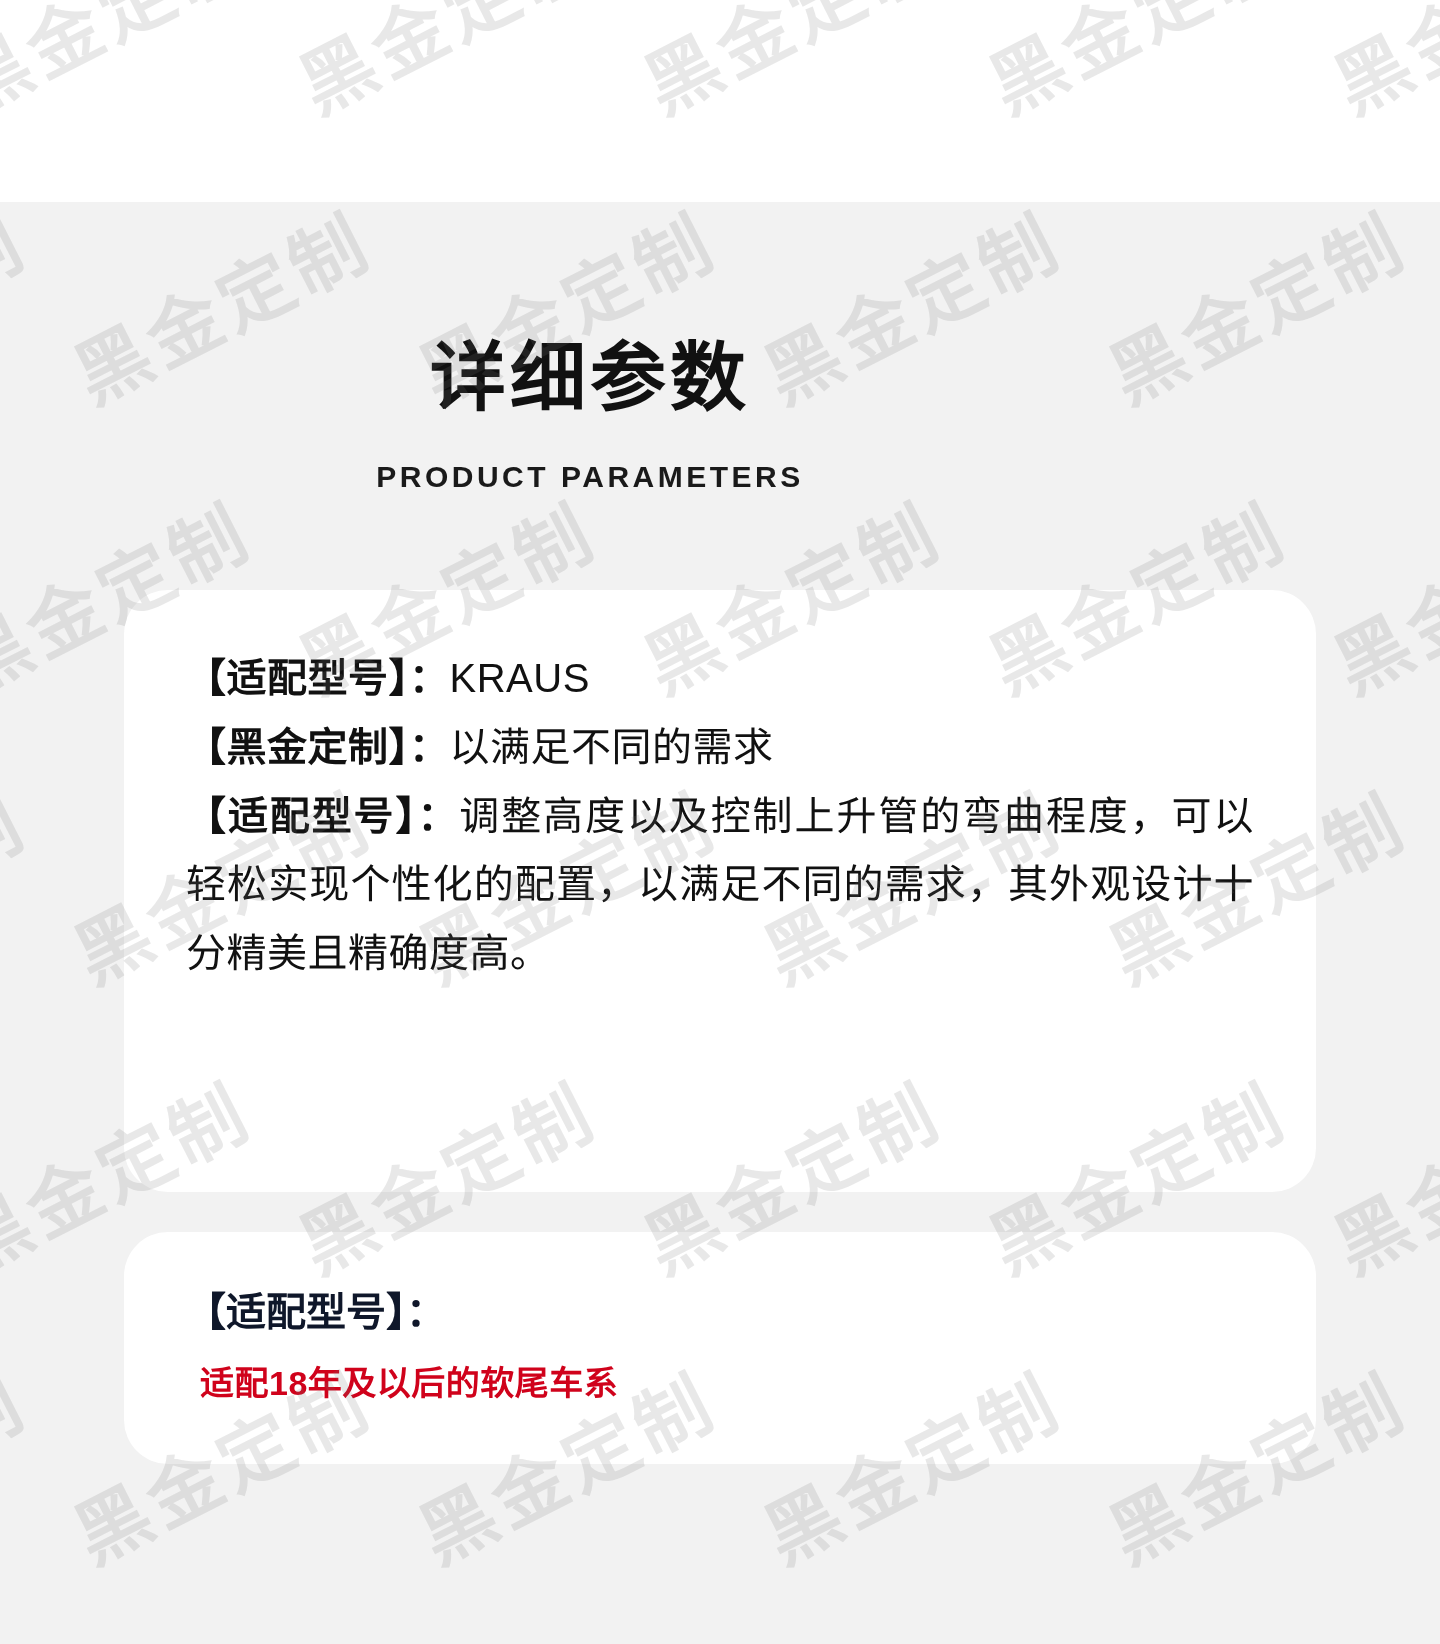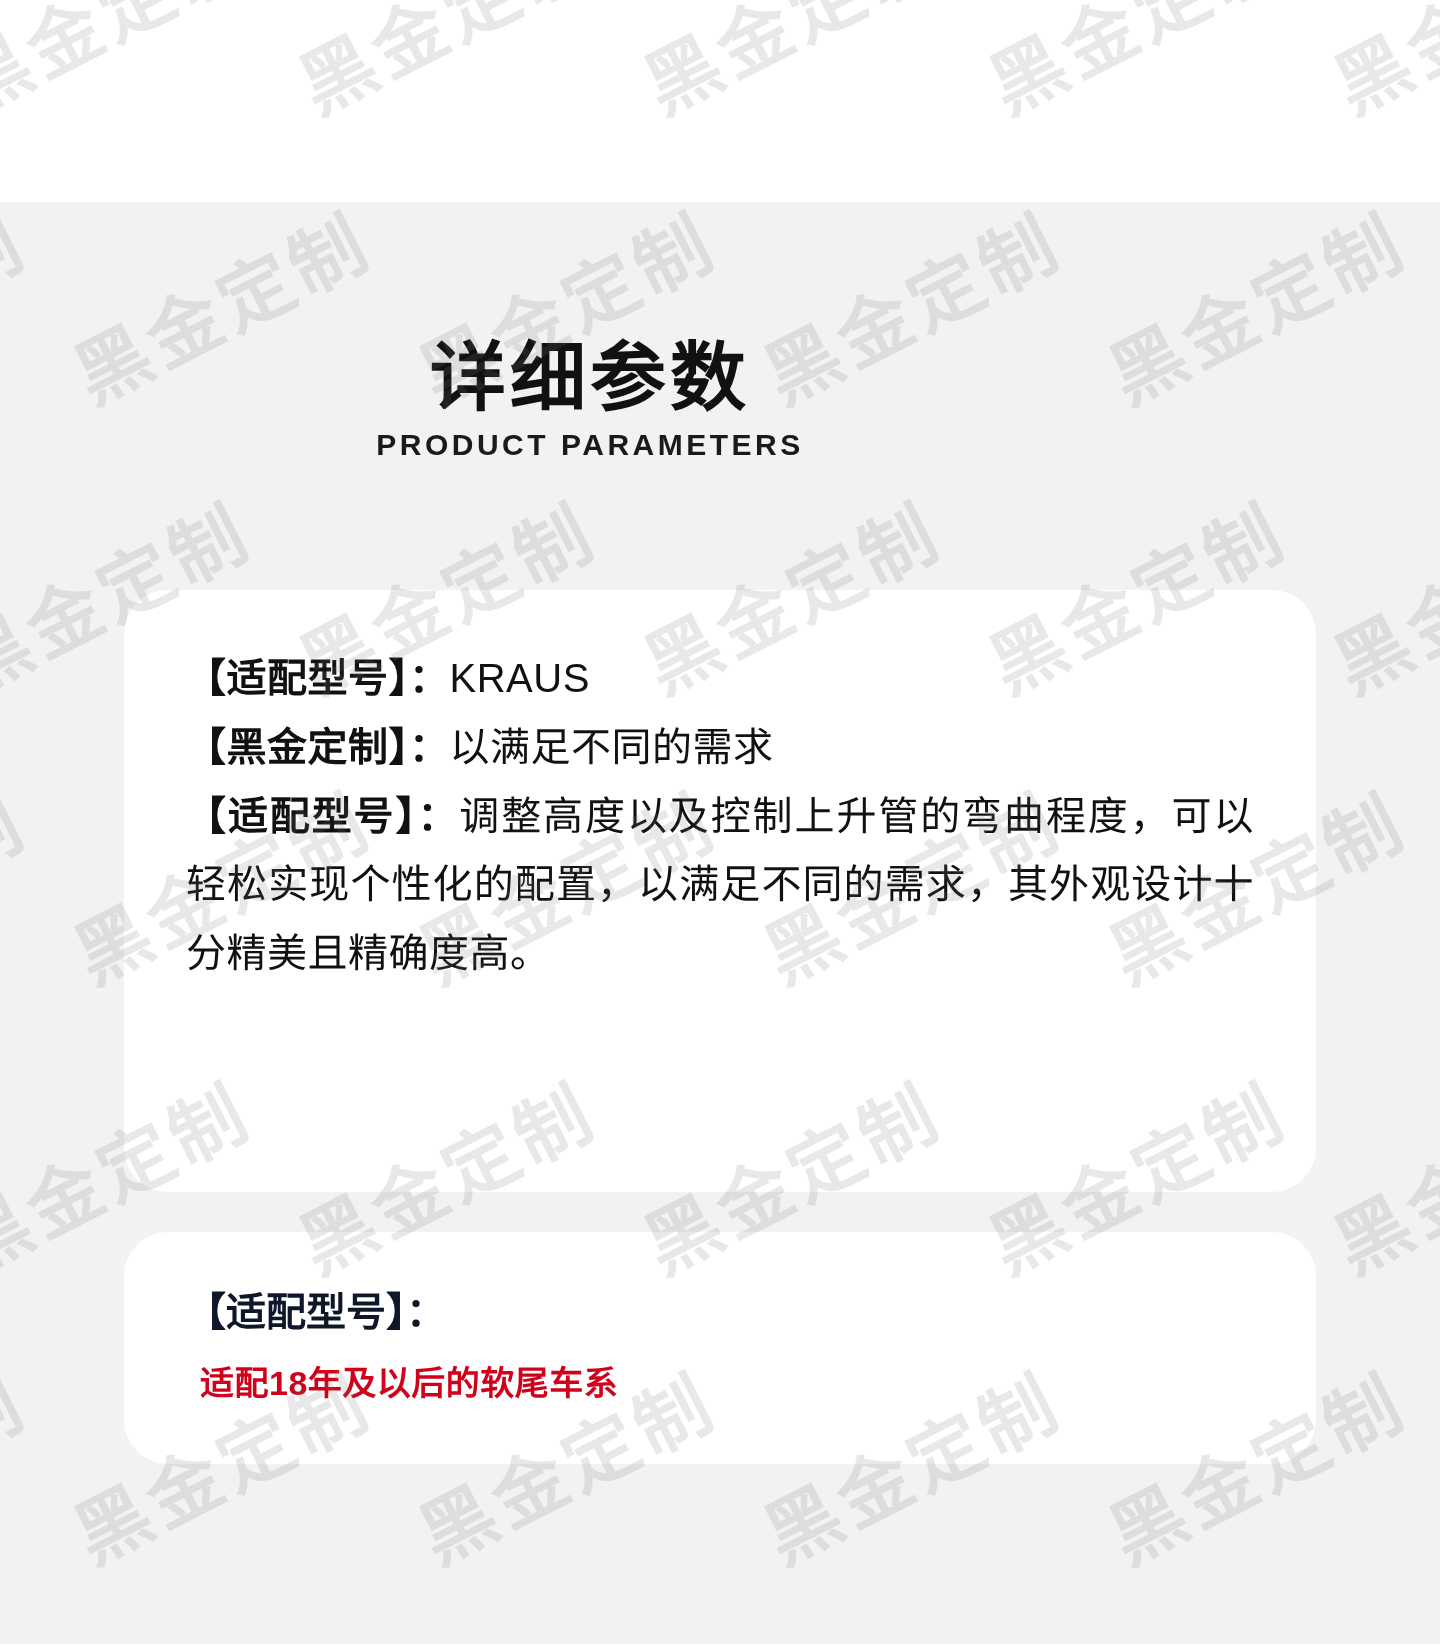--- a/index.html
+++ b/index.html
@@ -50,21 +50,21 @@
   }
   .main-title {
     font-size: 76px;
     font-weight: bold;
     letter-spacing: 4px;
     color: #111111;
     line-height: 1;
     margin: 0;
   }
   .sub-title {
-    margin-top: 12px;
+    margin-top: 44px;
     font-size: 30px;
     font-weight: bold;
     letter-spacing: 3.5px;
     color: #1a1a1a;
   }
 
   
   .card {
     position: absolute;
     background: #ffffff;

